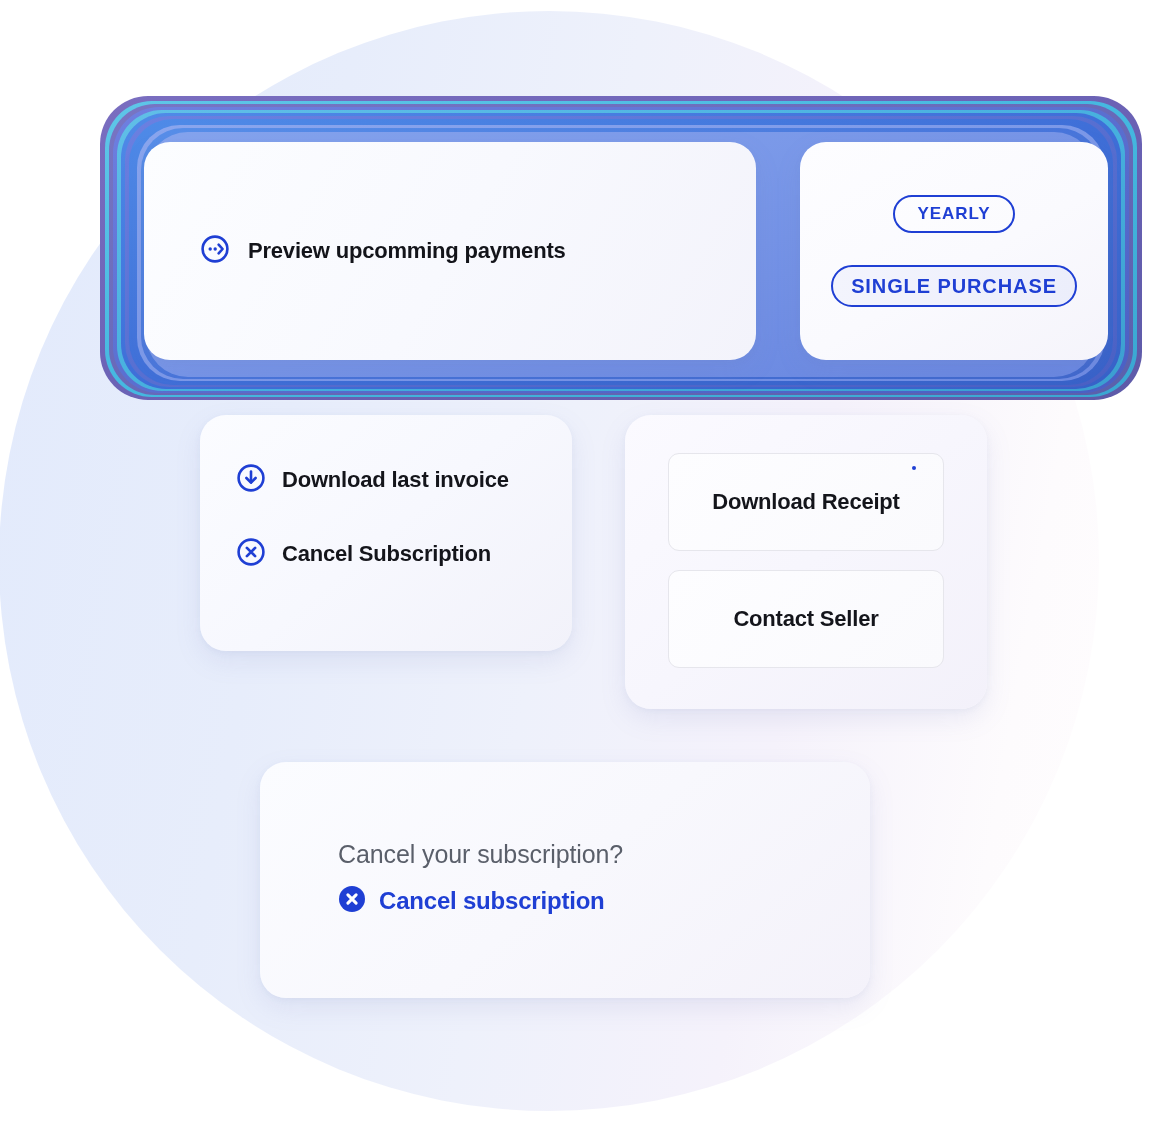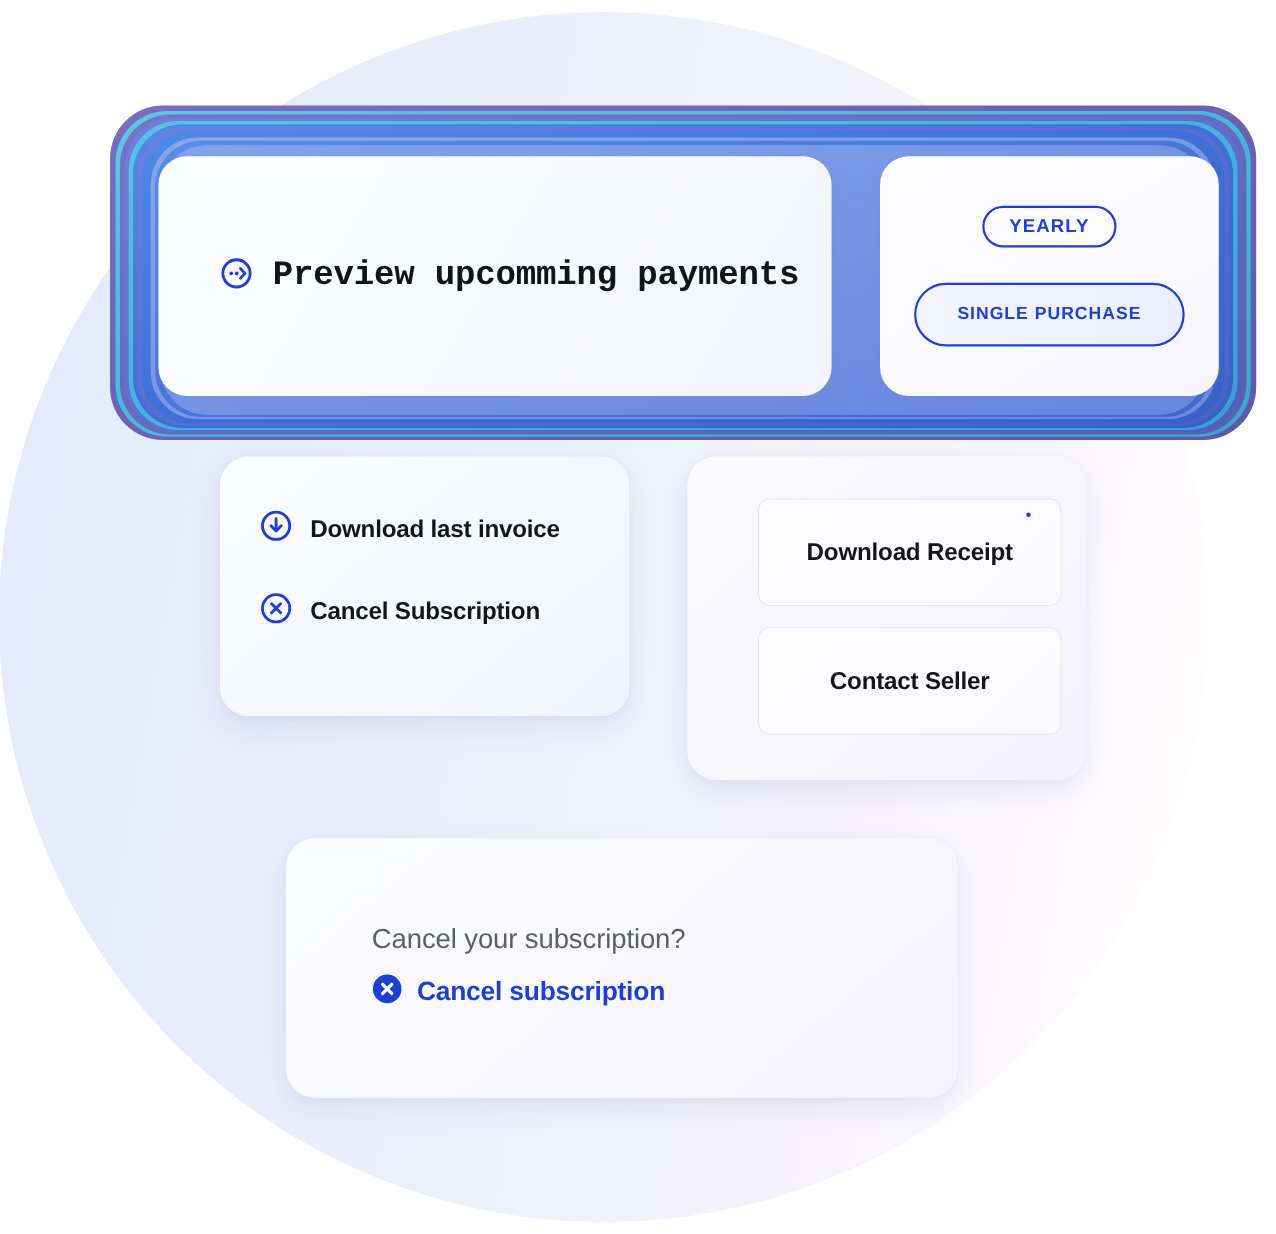--- a/index.html
+++ b/index.html
@@ -65,26 +65,25 @@
   .preview-row {
     position: absolute;
     left: 56px;
     top: 50%;
     transform: translateY(-50%);
     display: flex;
     align-items: center;
     gap: 18px;
   }
   .preview-label {
-    font-size: 31px;
+    font-size: 22px;
     font-weight: 700;
     color: #13141a;
     letter-spacing: -0.2px;
     white-space: nowrap;
-    font-family: Liberation Mono, monospace;
   }
 
   
   #card-plans {
     left: 800px; top: 142px;
     width: 308px; height: 218px;
     background: linear-gradient(150deg, #fdfdff 0%, #fafafe 55%, #f5f4fb 100%);
     display: flex;
     flex-direction: column;
     align-items: center;
@@ -97,21 +96,21 @@
     color: #1f3fd4;
     font-weight: 700;
     letter-spacing: 0.9px;
     display: flex;
     align-items: center;
     justify-content: center;
     background: rgba(255,255,255,0.25);
     box-sizing: border-box;
   }
   #pill-yearly  { width: 122px; height: 38px; font-size: 17px; }
-  #pill-single  { width: 246px; height: 58px; font-size: 16px;
+  #pill-single  { width: 246px; height: 42px; font-size: 20px;
                   background: linear-gradient(90deg,#f3f4fd 0%, #eceefb 100%); }
 
   
   #card-actions {
     left: 200px; top: 415px;
     width: 372px; height: 236px;
     background: linear-gradient(140deg, #fbfcff 0%, #f7f8fe 50%, #f2f2fa 100%);
   }
   .action-list {
     position: absolute;
@@ -151,21 +150,20 @@
     background: linear-gradient(135deg, #fdfdff 0%, #fafafd 100%);
     display: flex;
     align-items: center;
     justify-content: center;
     font-size: 22px;
     font-weight: 700;
     color: #14151b;
     letter-spacing: -0.2px;
     cursor: pointer;
     box-sizing: border-box;
-    margin-left: 21px;
   }
   #btn-download-receipt { top: 38px; }
   #btn-contact-seller   { top: 155px; }
   .blue-dot {
     position: absolute;
     right: 27px;
     top: 12px;
     width: 4px; height: 4px;
     border-radius: 50%;
     background: #1f3fd4;

